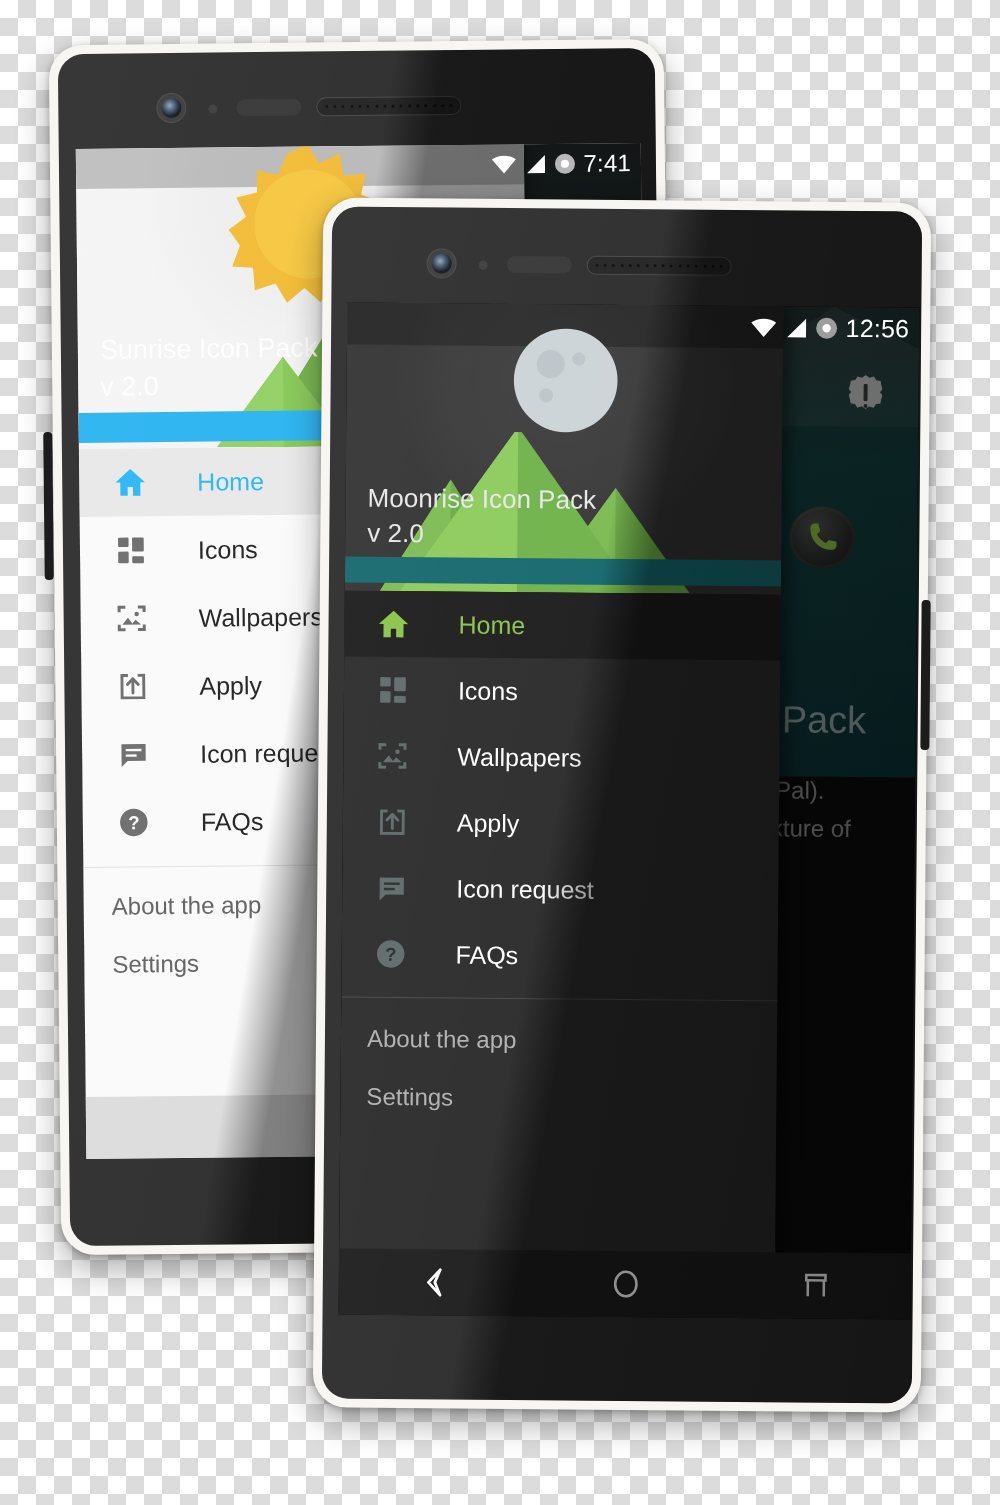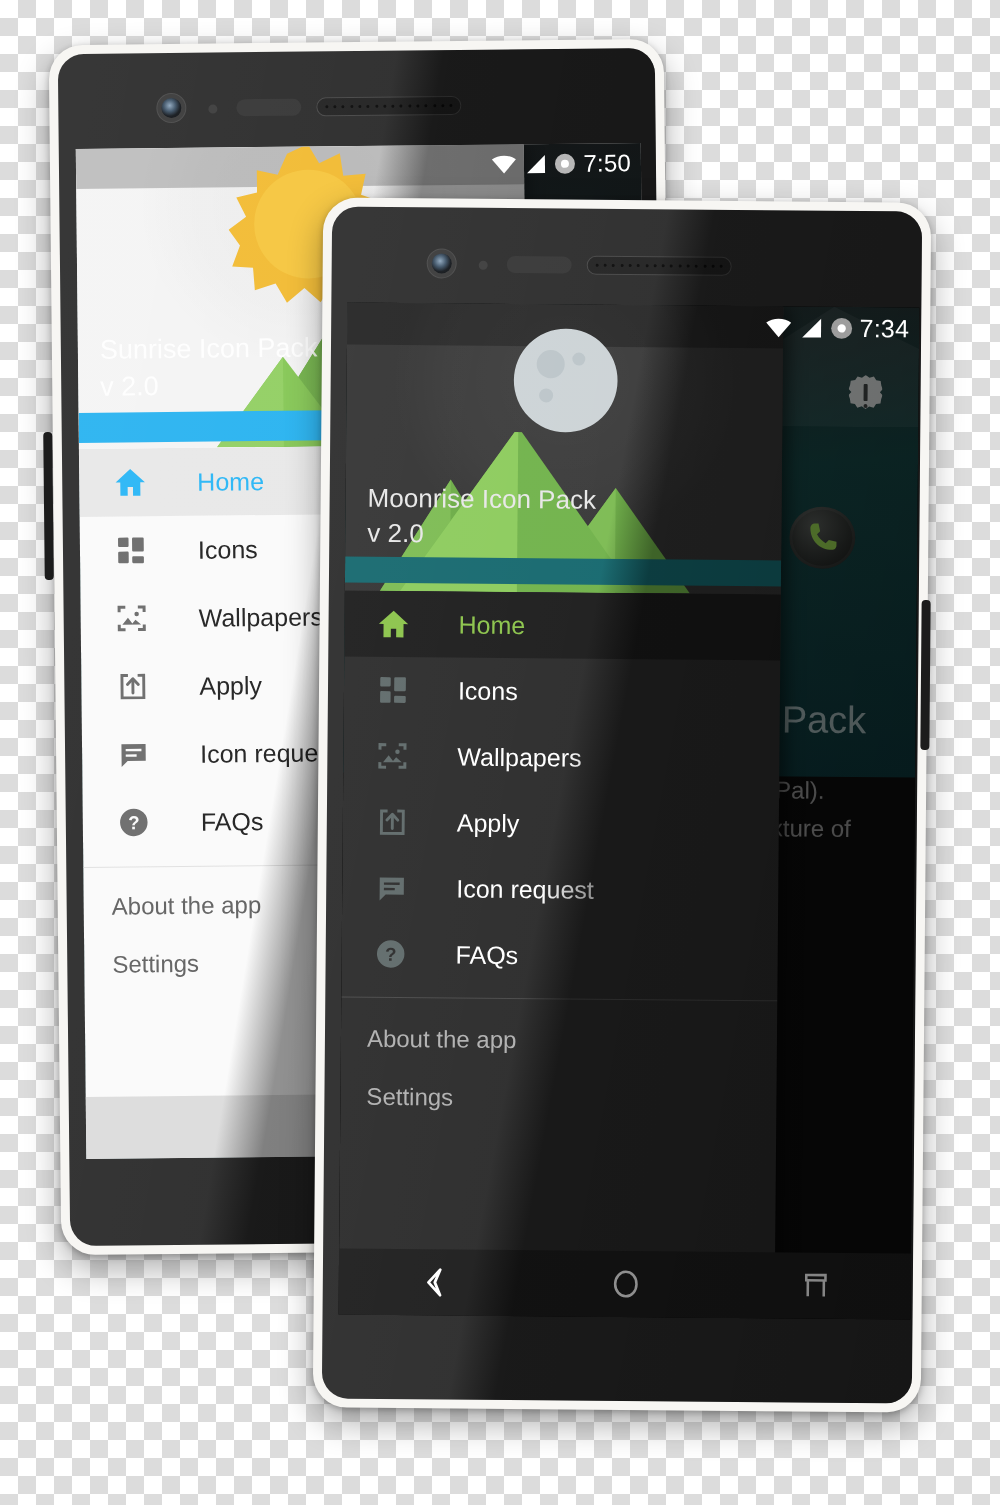--- a/index.html
+++ b/index.html
@@ -229,21 +229,21 @@
         <svg class="sb-icon" width="26" height="20" viewBox="0 0 26 20">
           <path d="M1 5 L13 19 L25 5 C19 0 7 0 1 5 Z" fill="#ffffff"></path>
         </svg>
         <svg class="sb-icon" width="23" height="20" viewBox="0 0 23 20">
           <path d="M21 1 L21 19 L3 19 Z" fill="#ffffff"></path>
         </svg>
         <svg class="sb-icon" width="22" height="22" viewBox="0 0 22 22">
           <circle cx="11" cy="11" r="10" fill="#b7b7b7"></circle>
           <circle cx="11" cy="11" r="4" fill="#ffffff"></circle>
         </svg>
-        <span class="sb-time">7:50</span>
+        <span class="sb-time">7:41</span>
       </div>
 
       <div style="position:absolute; left:0; top:0; width:448px; height:100%; background:#fafafa; box-shadow:4px 0 16px rgba(0,0,0,0.35);">
 
         <div class="banner" style="width:448px; height:300px; background:#f4f4f4;">
 
           <div style="position:absolute;left:224px;top:58px;width:330px;height:330px;margin-left:-165px;margin-top:-165px;border-radius:50%;background:radial-gradient(circle, rgba(0,0,0,0.035) 0%, rgba(0,0,0,0.02) 46%, rgba(0,0,0,0) 70%);"></div>
 
           <div style="position:absolute;left:0;top:0;width:448px;height:40px;background:rgba(0,0,0,0.22);"></div>
 
@@ -411,21 +411,21 @@
         <svg class="sb-icon" width="27" height="21" viewBox="0 0 26 20">
           <path d="M1 5 L13 19 L25 5 C19 0 7 0 1 5 Z" fill="#ffffff"></path>
         </svg>
         <svg class="sb-icon" width="24" height="21" viewBox="0 0 23 20">
           <path d="M21 1 L21 19 L3 19 Z" fill="#ffffff"></path>
         </svg>
         <svg class="sb-icon" width="23" height="23" viewBox="0 0 22 22">
           <circle cx="11" cy="11" r="10" fill="#9d9d9d"></circle>
           <circle cx="11" cy="11" r="4" fill="#ffffff"></circle>
         </svg>
-        <span class="sb-time">7:34</span>
+        <span class="sb-time">12:56</span>
       </div>
 
       <div style="position:absolute; left:0; top:0; width:436px; height:100%; background:#2b2b2b; box-shadow:5px 0 18px rgba(0,0,0,0.55);">
 
         <div class="banner" style="width:436px; height:288px; background:#333333;">
           <div style="position:absolute;left:218px;top:76px;width:340px;height:340px;margin-left:-170px;margin-top:-170px;border-radius:50%;background:radial-gradient(circle, rgba(255,255,255,0.055) 0%, rgba(255,255,255,0.03) 48%, rgba(255,255,255,0) 72%);"></div>
           <div style="position:absolute;left:0;top:0;width:436px;height:42px;background:rgba(0,0,0,0.28);"></div>
 
           <svg style="position:absolute; left:165px; top:22px;" width="108" height="108" viewBox="0 0 100 100">
             <circle cx="50" cy="50" r="48" fill="#ccd3d6"></circle>

